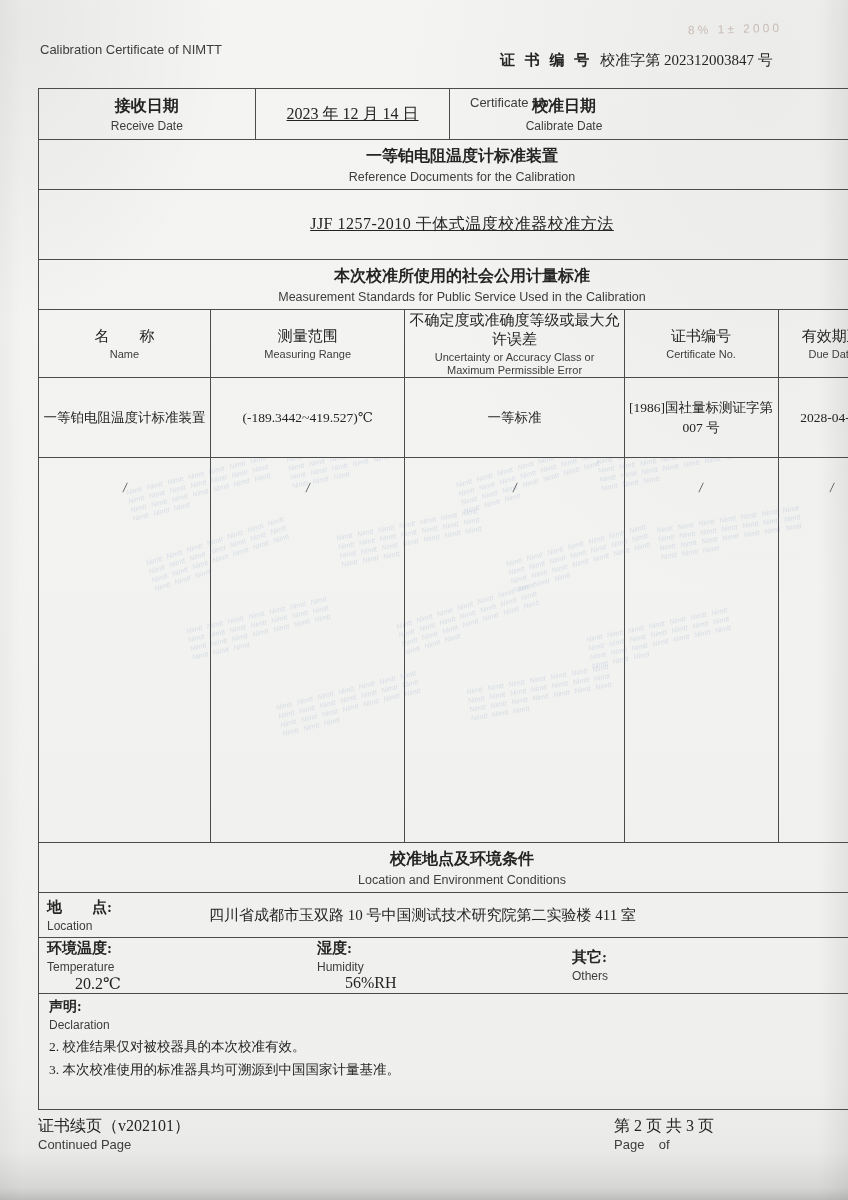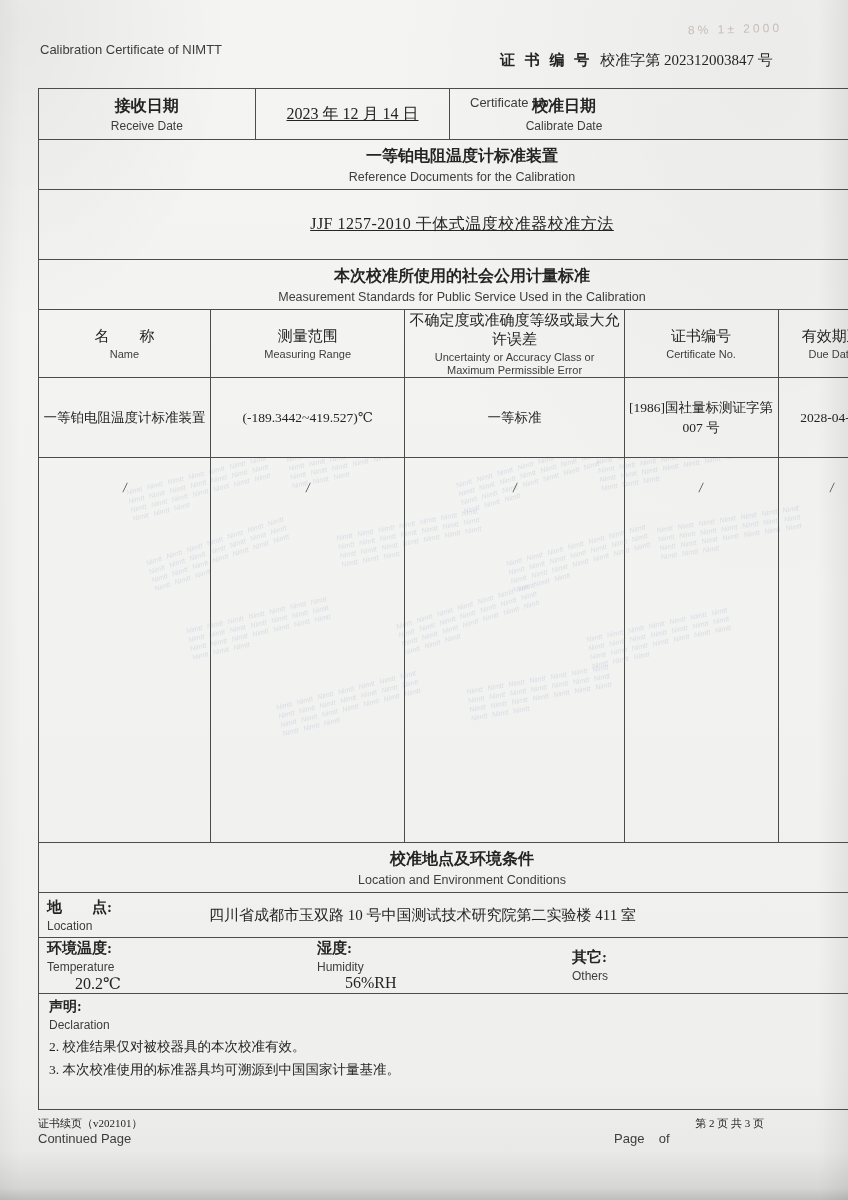--- a/index.html
+++ b/index.html
@@ -89,21 +89,21 @@
   .g1{width:270px;}
   .g2{width:255px;}
   .g3{flex:1;}
   
   .r-decl{height:116px;display:block;padding:4px 10px;box-sizing:border-box;text-align:left;}
   .r-decl .d-zh{font-size:14px;font-weight:bold;}
   .r-decl .d-en{font-size:12px;margin-top:2px;}
   .r-decl .d-item{font-size:13.5px;margin-top:6px;line-height:17px;}
   
   .ftr{position:absolute;left:38px;top:1116px;width:726px;display:flex;justify-content:space-between;}
-  .ftr .f-zh{font-size:11px;text-align:right;}
+  .ftr .f-zh{font-size:16px;}
   .ftr .f-en{font-size:13px;white-space:pre;}
   .ftr-right{width:150px;}
 </style>
 </head>
 <body>
 
 <div class="page">
 
   <div class="hdr">
     <div class="hdr-left">

